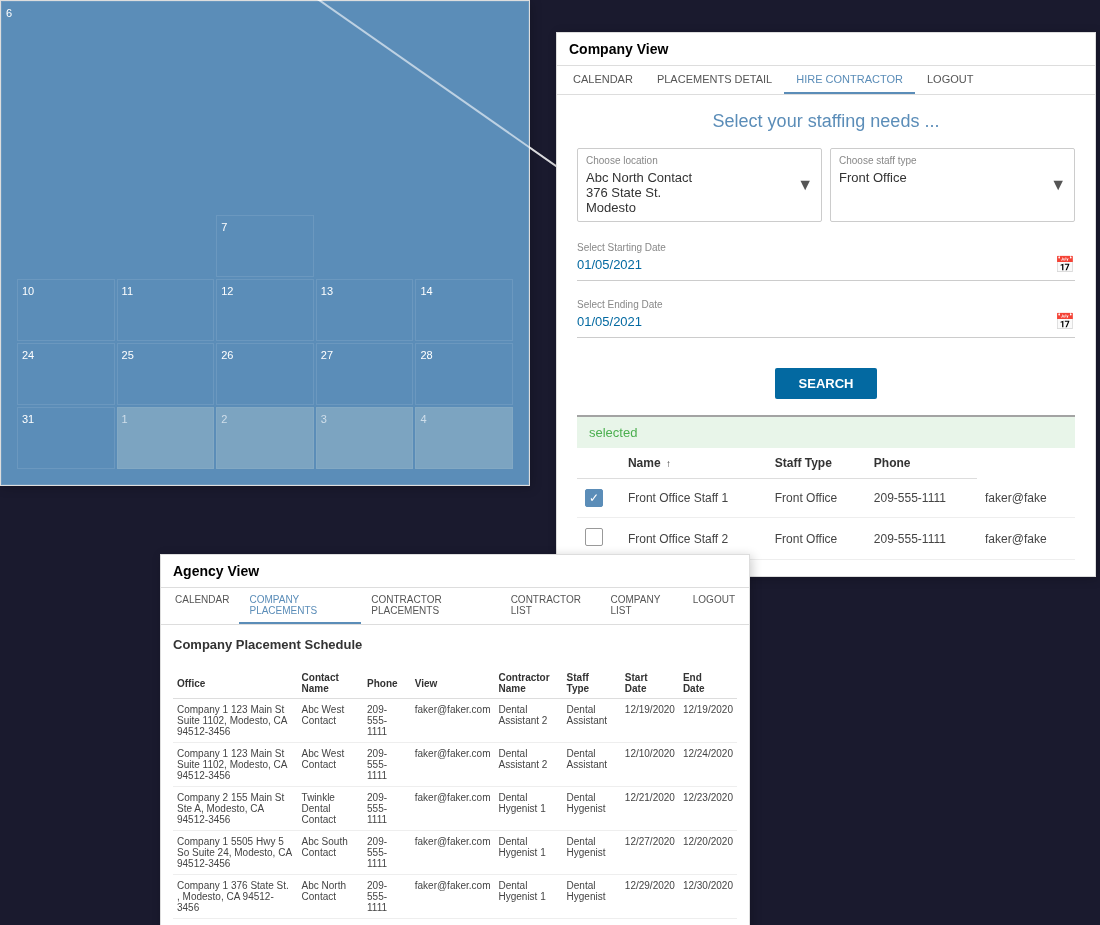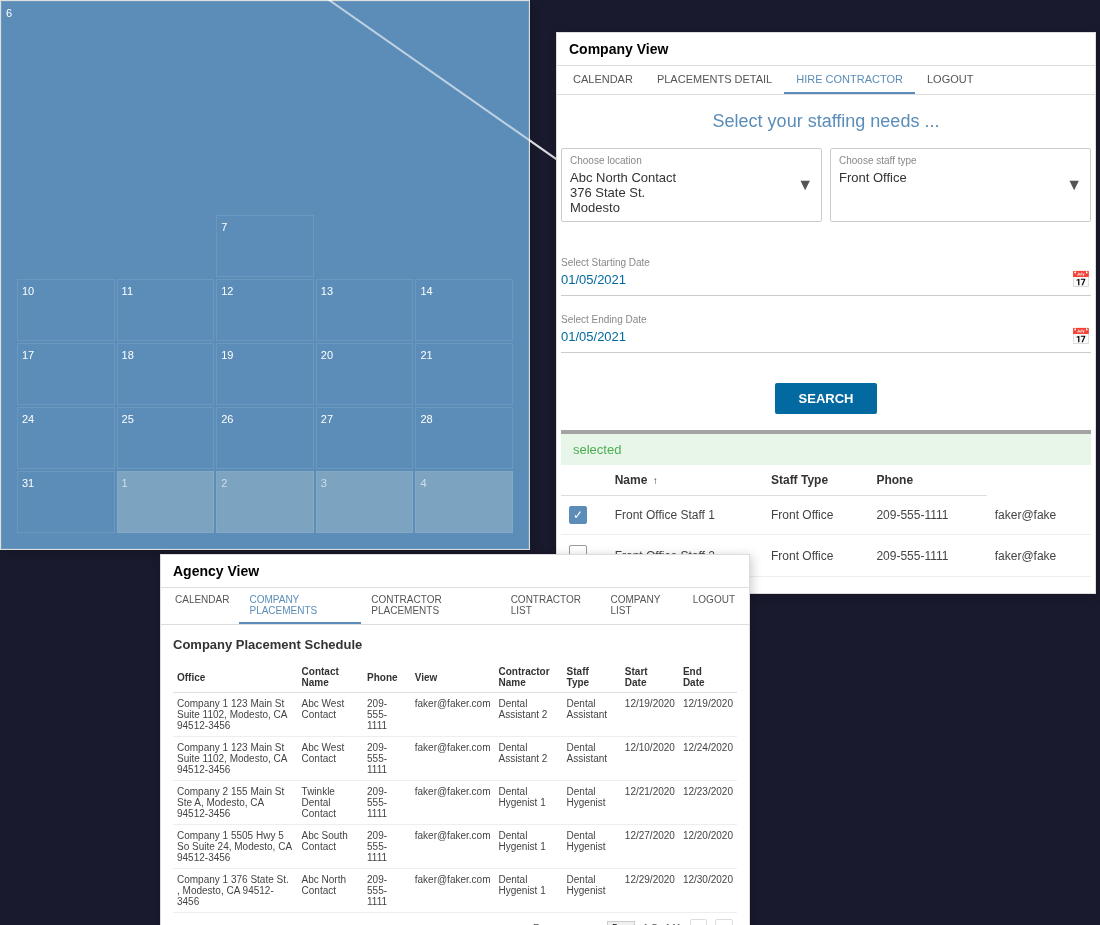--- a/index.html
+++ b/index.html
@@ -143,21 +143,21 @@
     .agency-nav .nav-tab.active {
       border-bottom: 2px solid #5b8db8;
       color: #5b8db8;
     }
     .agency-content {
       padding: 12px;
     }
     .section-title {
       font-size: 13px;
       font-weight: bold;
-      margin-bottom: 10px;
+      margin-bottom: 16px;
       color: #333;
     }
     .data-table {
       width: 100%;
       border-collapse: collapse;
       font-size: 10px;
     }
     .data-table th {
       text-align: left;
       padding: 4px 4px;
@@ -214,32 +214,32 @@
     }
     .company-nav .nav-tab {
       font-size: 11px;
       padding: 7px 12px;
     }
     .company-nav .nav-tab.active {
       border-bottom: 2px solid #5b8db8;
       color: #5b8db8;
     }
     .company-content {
-      padding: 16px 4px;
+      padding: 16px 20px;
     }
     .staffing-title {
       text-align: center;
       color: #5b8db8;
       font-size: 18px;
       margin-bottom: 16px;
     }
     .form-row {
       display: flex;
       gap: 8px;
-      margin-bottom: 29px;
+      margin-bottom: 14px;
     }
     .form-field {
       flex: 1;
       border: 1px solid #ccc;
       border-radius: 2px;
       padding: 6px 8px;
       position: relative;
     }
     .form-field-label {
       font-size: 10px;
@@ -293,21 +293,21 @@
       cursor: pointer;
       display: block;
       margin: 0 auto 16px;
     }
     .selected-banner {
       background: #e8f5e9;
       padding: 8px 12px;
       color: #4caf50;
       font-size: 13px;
       margin-bottom: 0;
-      border-top: 4px solid #a3a3a3;
+      border-top: 2px solid #a3a3a3;
     }
     .results-table {
       width: 100%;
       border-collapse: collapse;
       font-size: 12px;
     }
     .results-table th {
       text-align: left;
       padding: 8px 8px;
       border-bottom: 1px solid #ddd;
@@ -387,27 +387,20 @@
         </div>
 
         <div class="calendar-week">
           <div class="calendar-cell"><span class="cell-number">10</span></div>
           <div class="calendar-cell"><span class="cell-number">11</span></div>
           <div class="calendar-cell"><span class="cell-number">12</span></div>
           <div class="calendar-cell"><span class="cell-number">13</span></div>
           <div class="calendar-cell"><span class="cell-number">14</span></div>
         </div>
 
-        <div class="calendar-week">
-          <div class="calendar-cell"><span class="cell-number">17</span></div>
-          <div class="calendar-cell"><span class="cell-number">18</span></div>
-          <div class="calendar-cell"><span class="cell-number">19</span></div>
-          <div class="calendar-cell"><span class="cell-number">20</span></div>
-          <div class="calendar-cell"><span class="cell-number">21</span></div>
-        </div>
 
         <div class="calendar-week">
           <div class="calendar-cell"><span class="cell-number">24</span></div>
           <div class="calendar-cell"><span class="cell-number">25</span></div>
           <div class="calendar-cell"><span class="cell-number">26</span></div>
           <div class="calendar-cell"><span class="cell-number">27</span></div>
           <div class="calendar-cell"><span class="cell-number">28</span></div>
         </div>
 
         <div class="calendar-week">

